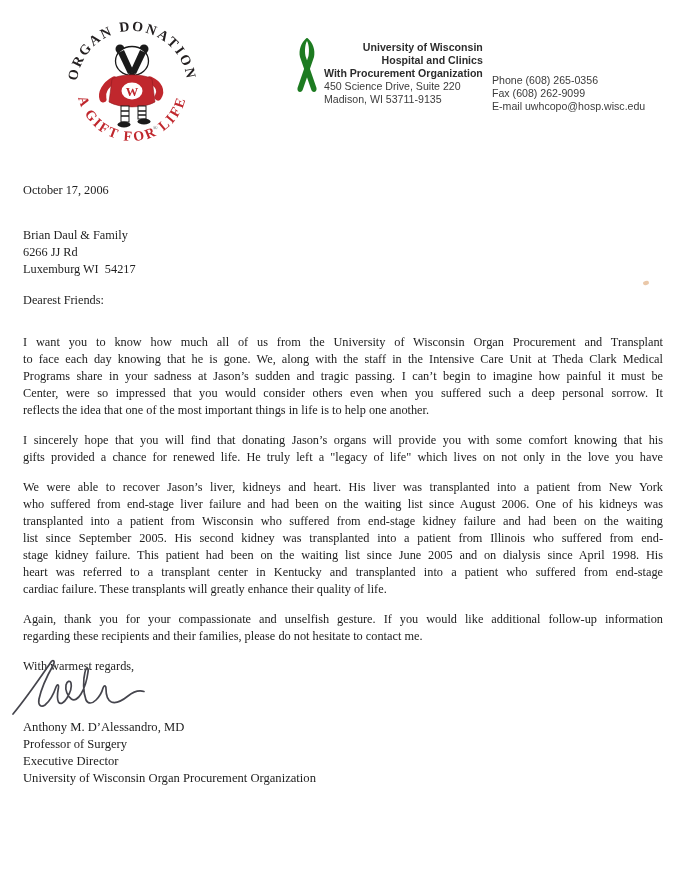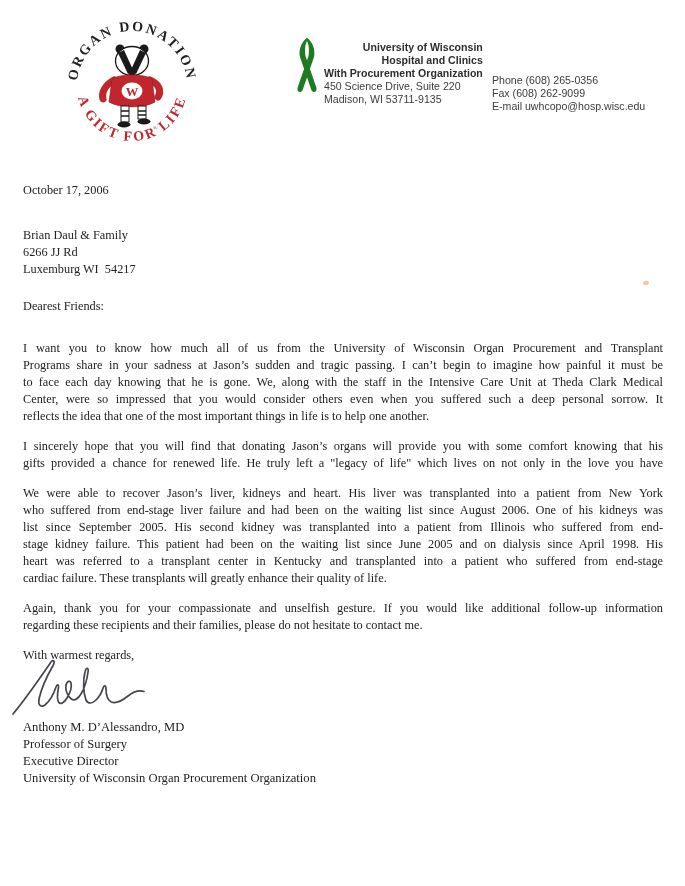--- a/index.html
+++ b/index.html
@@ -16,21 +16,21 @@
     font-family:"Liberation Sans", sans-serif;font-size:10.6px;line-height:13px;color:#3c3c3c;
   }
   .org-block .org-bold div{font-weight:bold;color:#2d2d2d;text-align:right;}
   .contact-block{
     position:absolute;left:492px;top:42px;
     font-family:"Liberation Sans", sans-serif;font-size:10.6px;line-height:13px;color:#3c3c3c;margin-top:32px;
   }
   
   .body-block{position:absolute;left:23px;top:182px;width:640px;font-size:12.3px;line-height:17px;color:#222;}
   .date{margin-bottom:28px;}
-  .recipient{margin-bottom:20px;}
+  .recipient{margin-bottom:14px;}
   .recipient div{white-space:pre-wrap;}
   .salutation{margin-bottom:25px;}
   .para{margin-bottom:13px;}
   .line{text-align:justify;text-align-last:justify;}
   .line.last{text-align-last:left;}
   .closing{margin-top:1px;}
   .signature-wrap{position:absolute;left:10px;top:658px;width:138px;height:62px;}
   .sig-block{position:absolute;left:23px;top:719px;font-size:12.6px;line-height:17px;color:#222;}
   .artifact{position:absolute;left:643px;top:281px;width:6px;height:4px;border-radius:50%;
     background:#d99a63;opacity:.55;transform:rotate(-15deg);}
@@ -116,32 +116,33 @@
     <div class="date">October 17, 2006</div>
     <div class="recipient">
         <div>Brian Daul &amp; Family</div>
         <div>6266 JJ Rd</div>
         <div>Luxemburg WI  54217</div>
       </div>
     <div class="salutation">Dearest Friends:</div>
     <div>
         <div class="para">
           <div class="line">I want you to know how much all of us from the University of Wisconsin Organ Procurement and Transplant</div>
+          <div class="line">to face each day knowing that he is gone.  We, along with the staff in the Intensive Care Unit at Theda Clark Medical</div>
           <div class="line">Programs share in your sadness at Jason’s sudden and tragic passing.  I can’t begin to imagine how painful it must be</div>
-          <div class="line">to face each day knowing that he is gone.  We, along with the staff in the Intensive Care Unit at Theda Clark Medical</div>
           <div class="line">Center, were so impressed that you would consider others even when you suffered such a deep personal sorrow.  It</div>
           <div class="line last">reflects the idea that one of the most important things in life is to help one another.</div>
         </div>
         <div class="para">
           <div class="line">I sincerely hope that you will find that donating Jason’s organs will provide you with some comfort knowing that his</div>
           <div class="line">gifts provided a chance for renewed life.  He truly left a "legacy of life" which lives on not only in the love you have</div>
         </div>
         <div class="para">
           <div class="line">We were able to recover Jason’s liver, kidneys and heart.  His liver was transplanted into a patient from New York</div>
           <div class="line">who suffered from end-stage liver failure and had been on the waiting list since August 2006.  One of his kidneys was</div>
+          <div class="line">transplanted into a patient from Wisconsin who suffered from end-stage kidney failure and had been on the waiting</div>
           <div class="line">list since September 2005.  His second kidney was transplanted into a patient from Illinois who suffered from end-</div>
           <div class="line">stage kidney failure.  This patient had been on the waiting list since June 2005 and on dialysis since April 1998.  His</div>
           <div class="line">heart was referred to a transplant center in Kentucky and transplanted into a patient who suffered from end-stage</div>
           <div class="line last">cardiac failure.  These transplants will greatly enhance their quality of life.</div>
         </div>
         <div class="para">
           <div class="line">Again, thank you for your compassionate and unselfish gesture.  If you would like additional follow-up information</div>
           <div class="line last">regarding these recipients and their families, please do not hesitate to contact me.</div>
         </div>
       </div>

